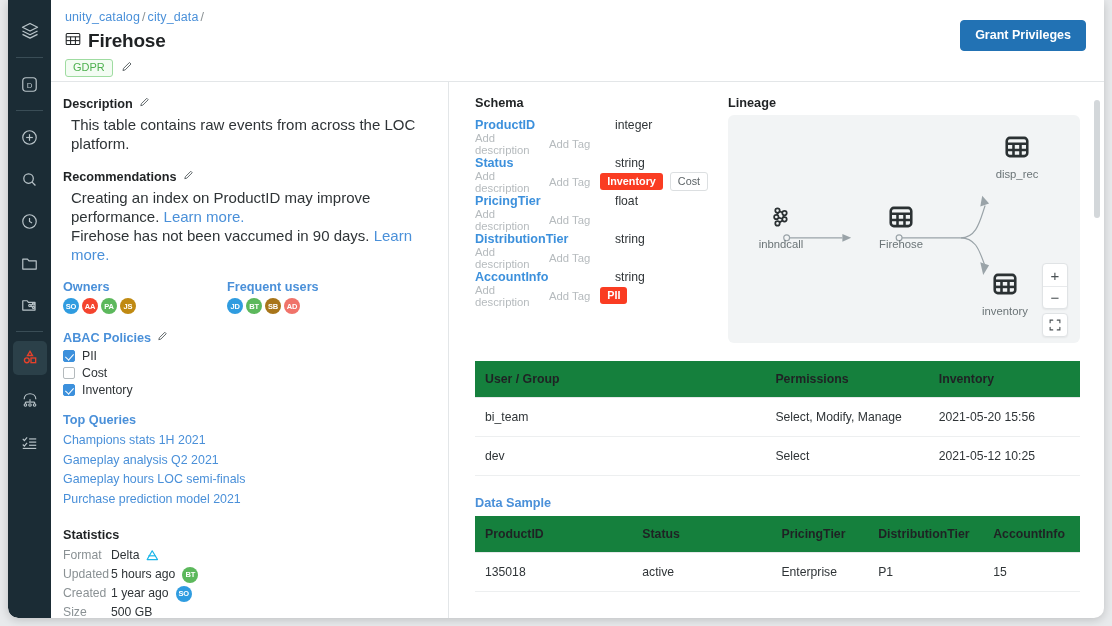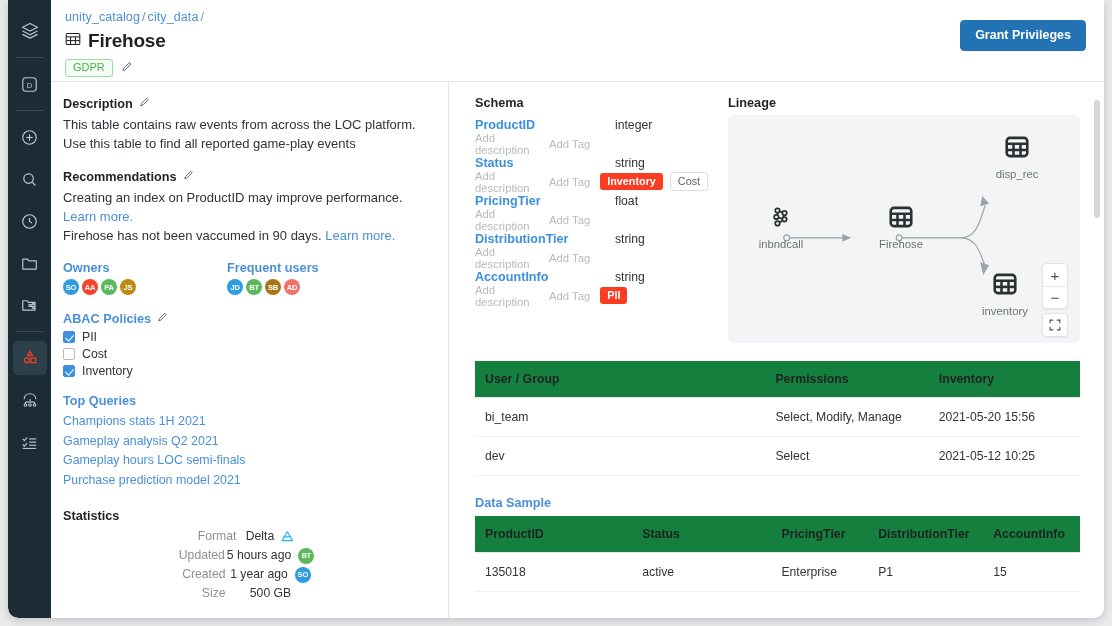--- a/index.html
+++ b/index.html
@@ -154,23 +154,24 @@
   .sec-head {
     font-size: 12.7px;
     font-weight: bold;
     color: #1f2224;
     display: flex; align-items: center;
     margin-bottom: 4px;
   }
   .sec-head.link { color: #4a90d9; }
   .sec-head .edit-pencil { margin-left: 6px; }
   .body-line {
-    font-size: 13px;
+    font-size: 15px;
     color: #2f3437;
     line-height: 19px;
+    margin-left: 8px;
   }
   .body-line a { color: #4a90d9; text-decoration: none; }
   .block { margin-bottom: 16px; }
 
   .two-col { display: flex; }
   .two-col > div { flex: 0 0 164px; }
   .avatar-row { display: flex; margin-top: 4px; }
   .avatar {
     width: 16px; height: 16px;
     border-radius: 50%;
@@ -213,21 +214,20 @@
     display: block;
     font-size: 12.4px;
     color: #4a90d9;
     text-decoration: none;
     line-height: 19.5px;
   }
   .stat-row {
     display: flex; align-items: center;
     font-size: 12.2px;
     line-height: 19px;
-    justify-content: center;
   }
   .stat-k { color: #8a9194; width: 48px; flex: 0 0 48px; }
   .stat-v { color: #2f3437; display: flex; align-items: center; }
   .stat-v .avatar { margin-left: 7px; margin-right: 0; }
 
   
   #schema-lineage { display: flex; }
   #schema-col { width: 248px; flex: 0 0 248px; }
   #lineage-col { flex: 1; min-width: 0; padding-left: 5px; }
 
@@ -466,21 +466,20 @@
         <div class="block">
           <div class="sec-head">
             <span>Description</span>
             <span class="edit-pencil">
               <svg width="12" height="12" viewBox="0 0 20 20" fill="none" stroke="currentColor" stroke-width="1.6" stroke-linejoin="round">
                   <path d="M3 16.2l1-3.4 9-9 2.4 2.4-9 9z"></path>
                 </svg>
             </span>
           </div>
           <div class="body-line">This table contains raw events from across the LOC platform.</div>
-          <div class="body-line">Use this table to find all reported game-play events</div>
         </div>
 
         <div class="block">
           <div class="sec-head">
             <span>Recommendations</span>
             <span class="edit-pencil">
               <svg width="12" height="12" viewBox="0 0 20 20" fill="none" stroke="currentColor" stroke-width="1.6" stroke-linejoin="round">
                   <path d="M3 16.2l1-3.4 9-9 2.4 2.4-9 9z"></path>
                 </svg>
             </span>

